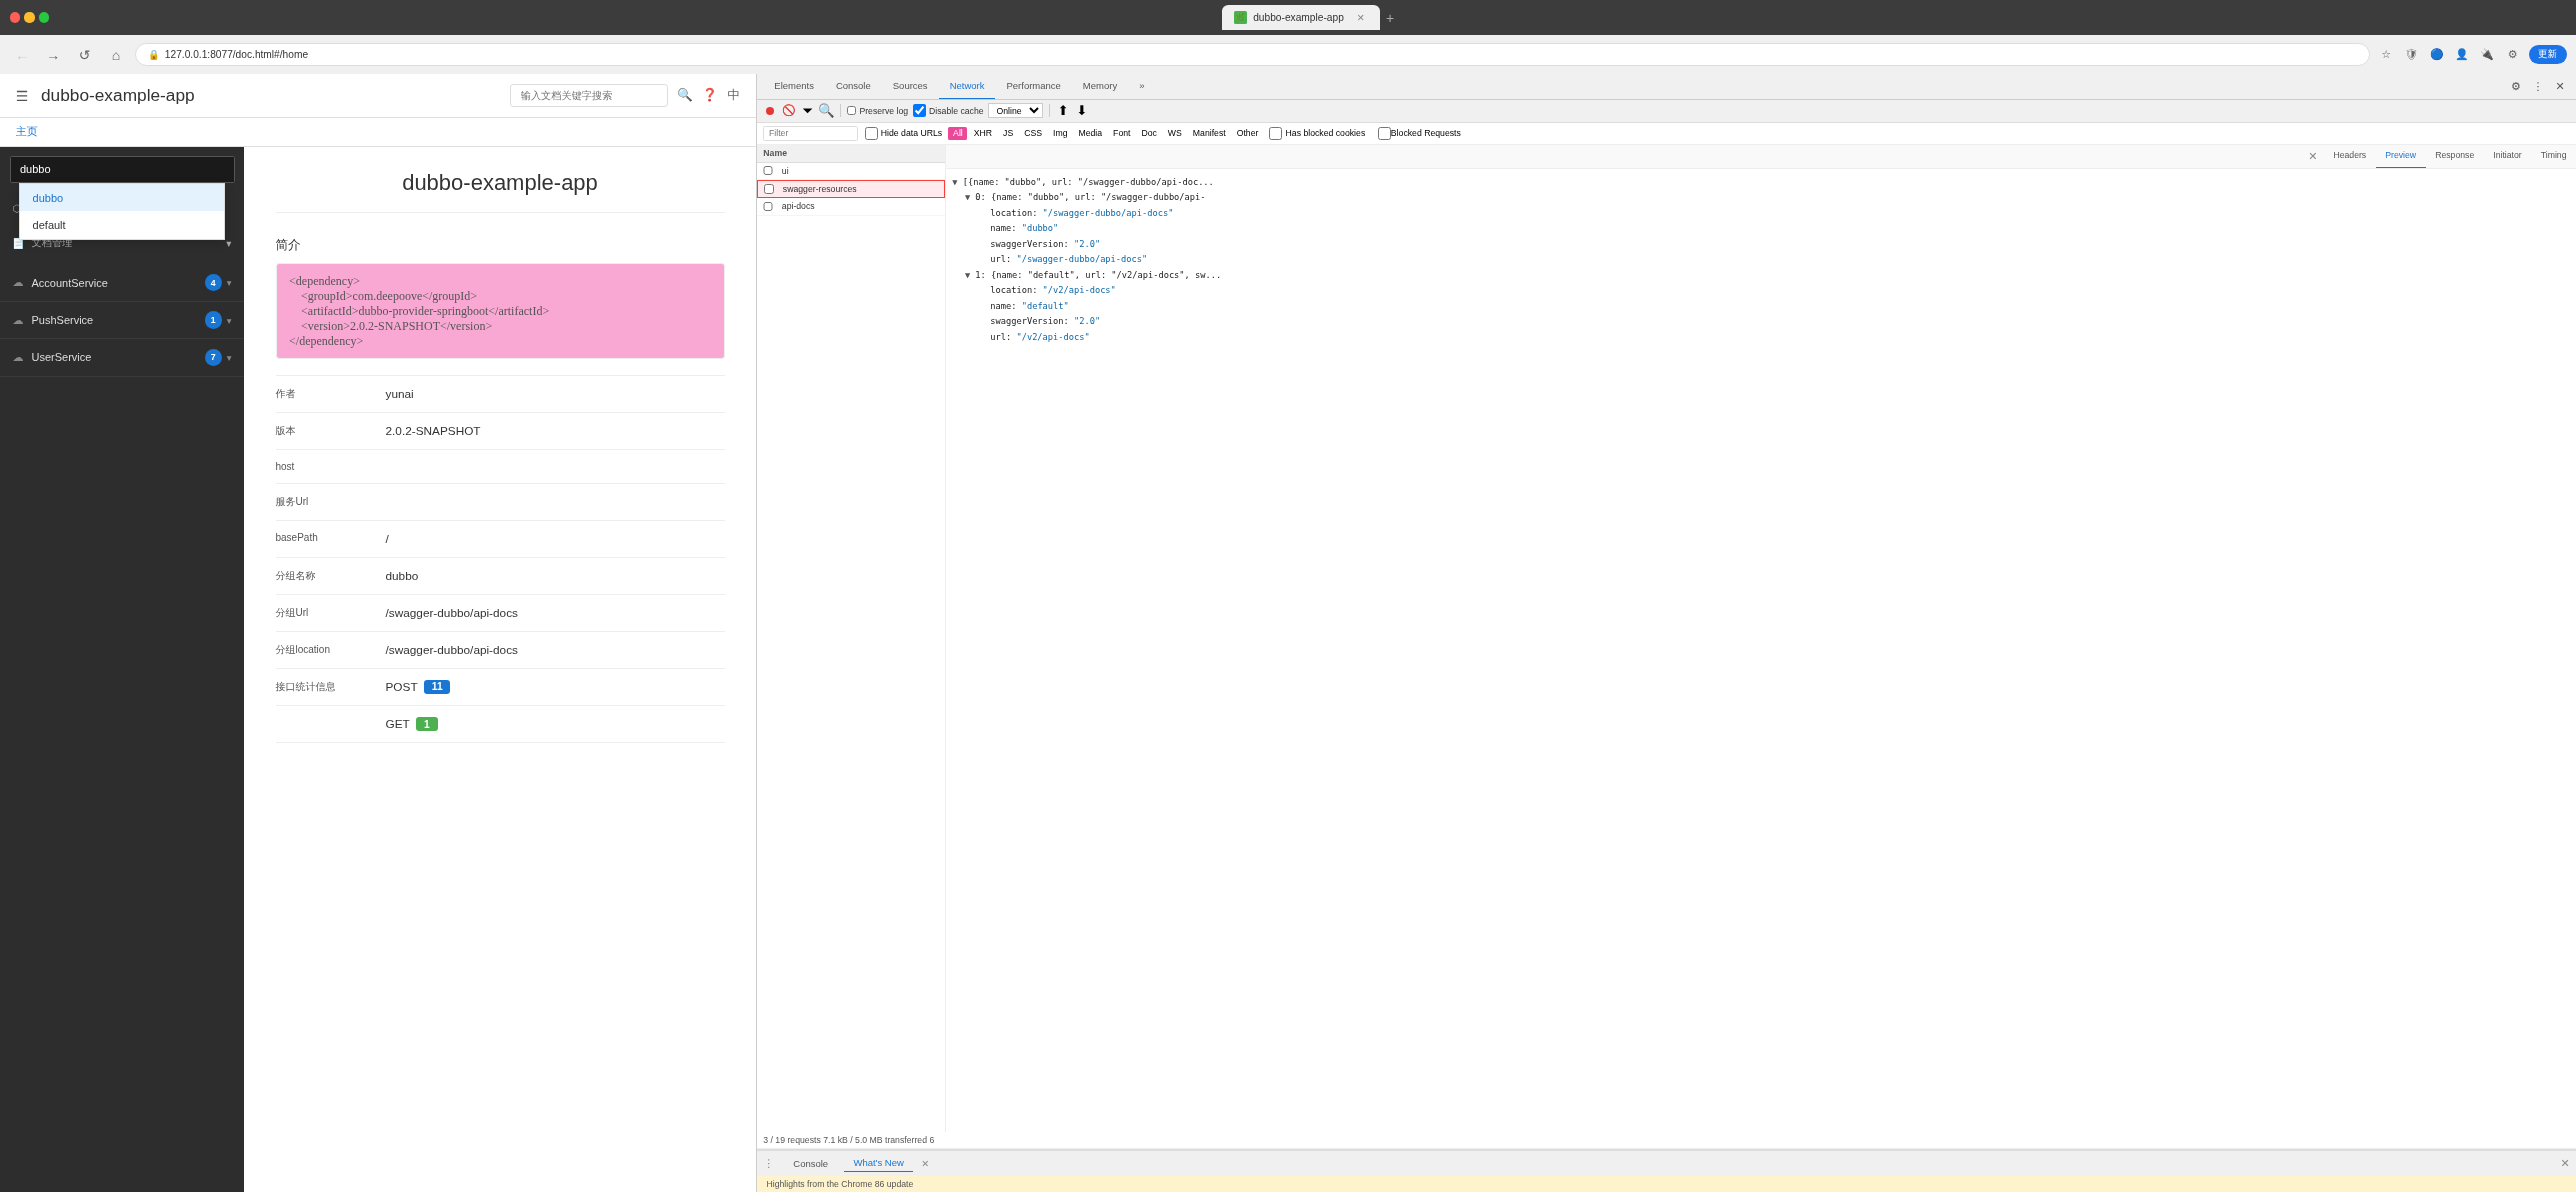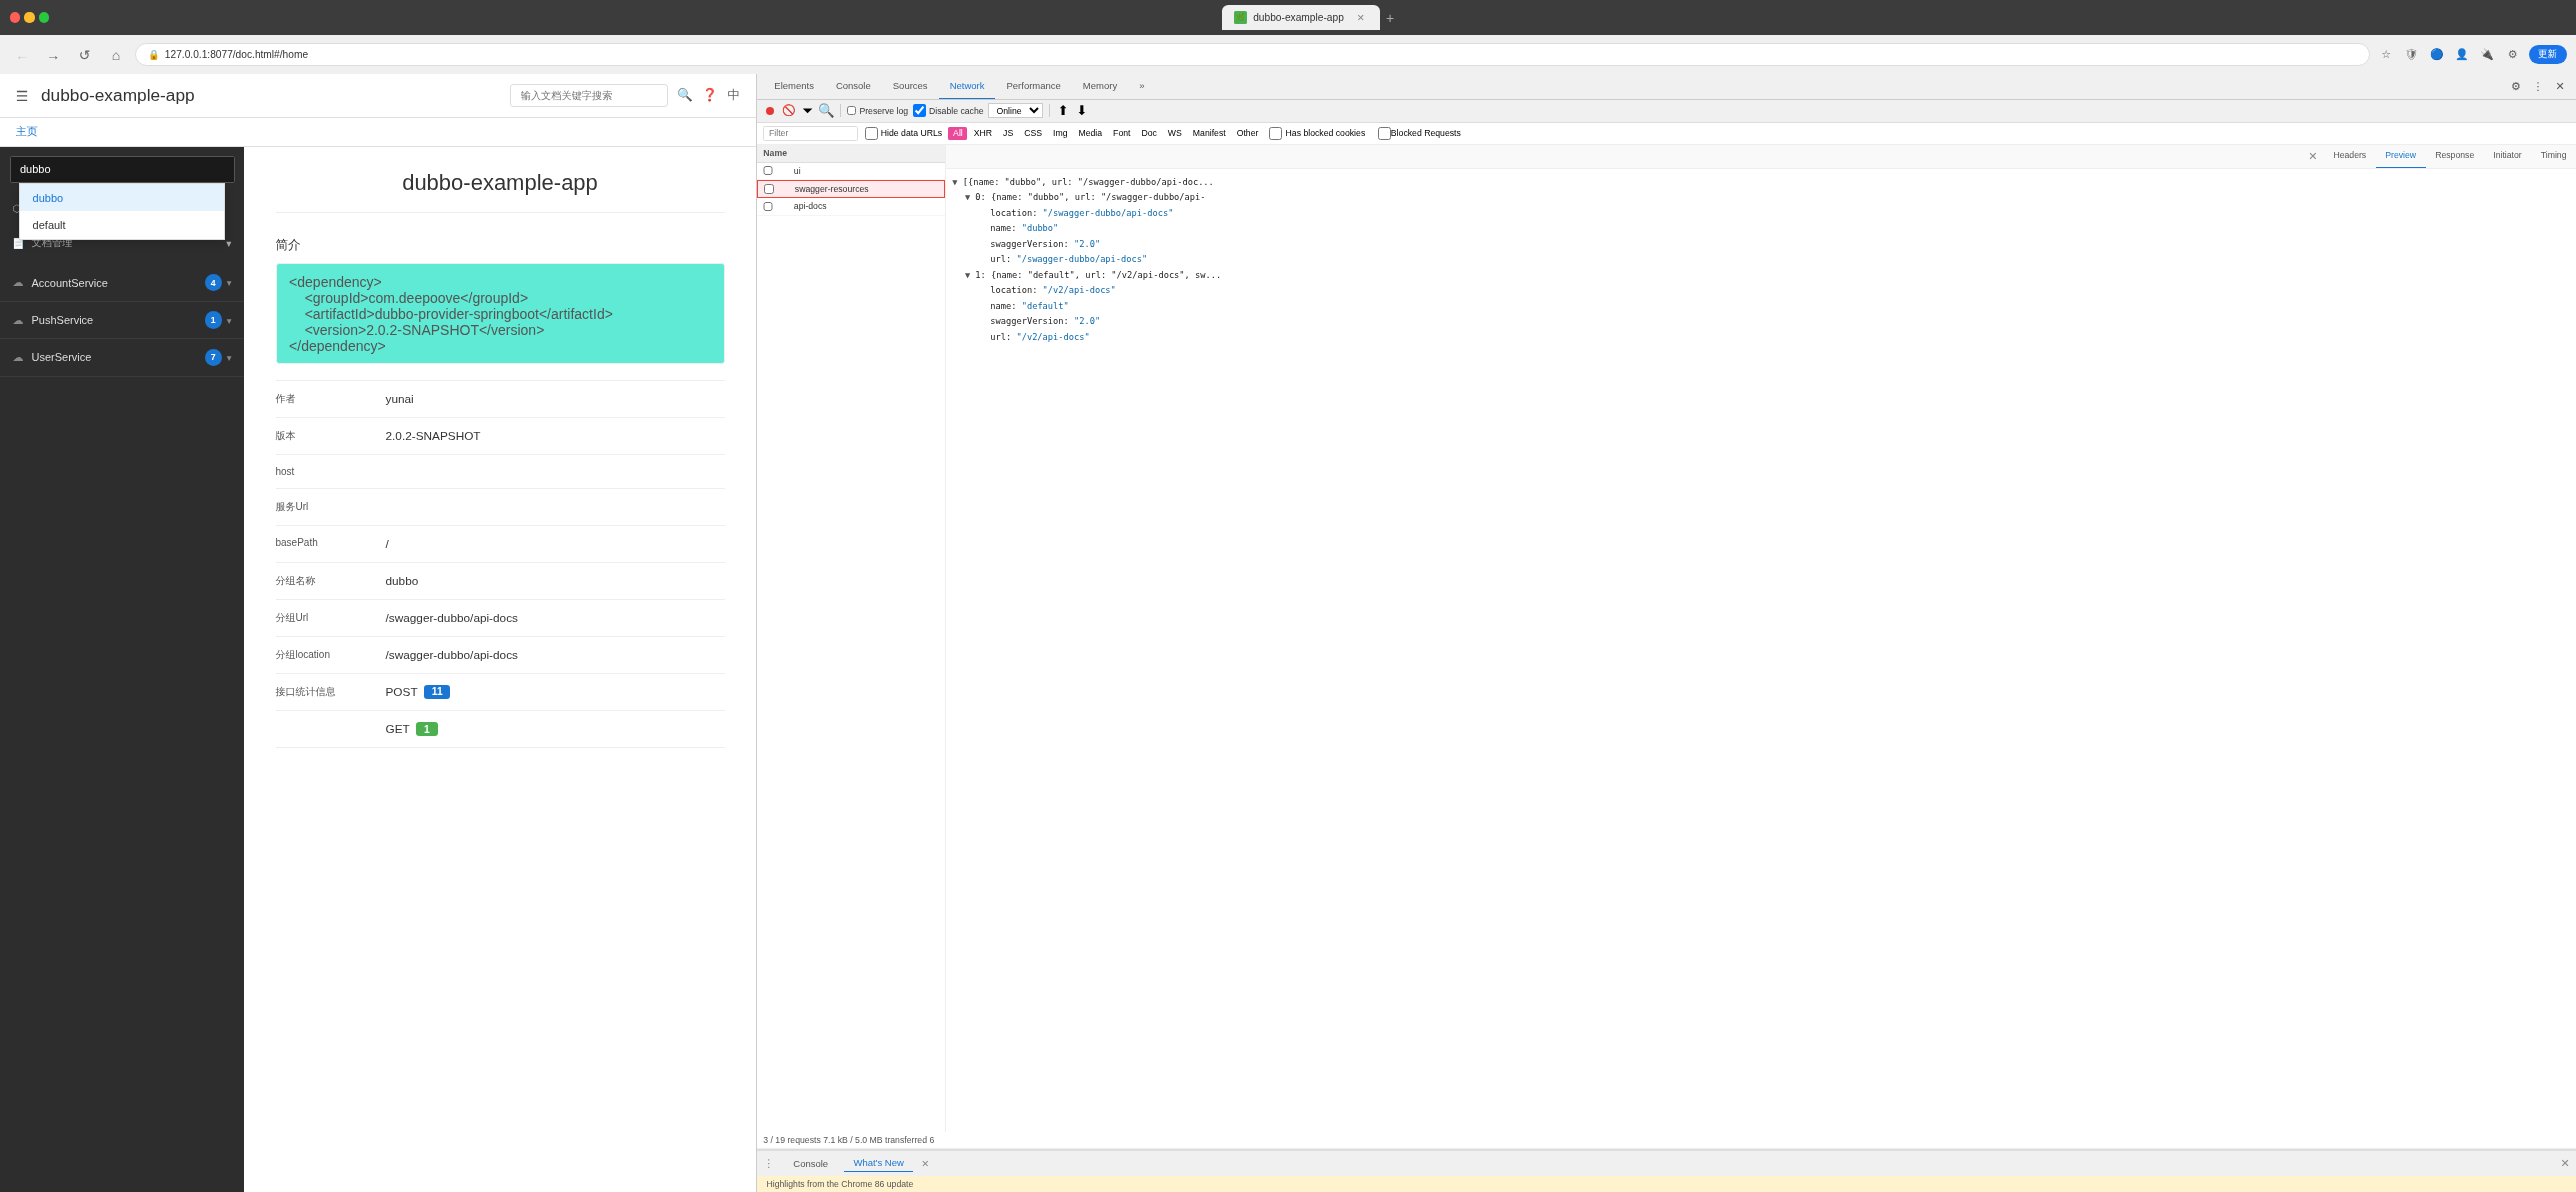--- a/index.html
+++ b/index.html
@@ -61,21 +61,21 @@
     .sidebar-service-name { color: #ddd; font-size: 11px; flex: 1; }
     .sidebar-badge { background: #1976d2; color: white; border-radius: 50%; width: 17.3px; height: 17.3px; display: flex; align-items: center; justify-content: center; font-size: 8.7px; font-weight: bold; margin-right: 4.7px; }
     .sidebar-chevron { color: #888; font-size: 9.5px; }
 
     
     .main-content { flex: 1; overflow-y: auto; background: #fff; padding: 23.6px 31.5px; }
     .app-title { font-size: 22px; font-weight: 400; text-align: center; margin-bottom: 23.6px; color: #333; border-bottom: 0.8px solid #eee; padding-bottom: 15.8px; }
 
     .info-section { margin-bottom: 15.8px; }
     .info-section h3 { font-size: 12.6px; color: #333; margin-bottom: 9.5px; font-weight: 500; }
-    .code-block { background: #5eead4; border: 0.8px solid #eee; padding: 9.5px 12.6px; font-family: Liberation Sans, sans-serif; font-size: 14px; color: #555; border-radius: 3.2px; }
+    .code-block { background: #f9a8d4; border: 0.8px solid #eee; padding: 9.5px 12.6px; font-family: Liberation Serif, serif; font-size: 12px; color: #555; border-radius: 3.2px; }
 
     .info-table { width: 100%; border-top: 0.8px solid #eee; }
     .info-row { display: flex; padding: 11px 0; border-bottom: 0.8px solid #eee; align-items: flex-start; }
     .info-label { width: 110px; color: #555; font-size: 10px; flex-shrink: 0; }
     .info-value { color: #333; font-size: 11.8px; flex: 1; display: flex; align-items: center; gap: 6.3px; }
     .info-badge { background: #1976d2; color: white; border-radius: 3.2px; padding: 1.6px 7.9px; font-size: 10.2px; font-weight: bold; }
     .info-badge.green { background: #4caf50; }
 
     
     .devtools-panel { flex: 1; background: #fff; display: flex; flex-direction: column; border-left: 0.8px solid #ccc; min-width: 0; }
@@ -100,21 +100,21 @@
     .hide-data-urls { display: flex; align-items: center; gap: 3.2px; }
     .filter-types { display: flex; gap: 1.6px; }
     .filter-type { padding: 1.6px 4.7px; font-size: 8.7px; cursor: pointer; border-radius: 1.6px; }
     .filter-type.active { background: #ec4899; color: #fff; }
     .blocked-cookies { display: flex; align-items: center; gap: 3.2px; }
     .blocked-requests { display: flex; align-items: center; gap: 0; }
 
     .network-main { display: flex; flex: 1; overflow: hidden; }
     .network-list { width: 189px; border-right: 0.8px solid #eee; overflow-y: auto; flex-shrink: 0; }
     .network-list-header { background: #f0f0f0; padding: 3.2px 6.3px; font-size: 8.7px; color: #555; border-bottom: 0.8px solid #ddd; font-weight: 600; }
-    .network-item { display: flex; align-items: center; padding: 3.2px 6.3px; border-bottom: 0.8px solid #f5f5f5; font-size: 8.7px; cursor: pointer; gap: 21px; }
+    .network-item { display: flex; align-items: center; padding: 3.2px 6.3px; border-bottom: 0.8px solid #f5f5f5; font-size: 8.7px; cursor: pointer; gap: 9px; }
     .network-item.highlighted { background: #ffebee; border: 1.6px solid #f44336; }
     .network-item-checkbox { width: 9.5px; height: 9.5px; }
     .network-item-name { flex: 1; color: #333; overflow: hidden; text-overflow: ellipsis; white-space: nowrap; }
 
     .network-detail { flex: 1; overflow-y: auto; }
     .detail-tabs { display: flex; border-bottom: 0.8px solid #eee; background: #f9f9f9; }
     .detail-tab { padding: 4.7px 9.5px; font-size: 8.7px; color: #555; cursor: pointer; border-bottom: 1.6px solid transparent; }
     .detail-tab.active { color: #1976d2; border-bottom-color: #1976d2; }
     .detail-close { margin-left: auto; padding: 4.7px 6.3px; color: #888; cursor: pointer; font-size: 11px; }
 

